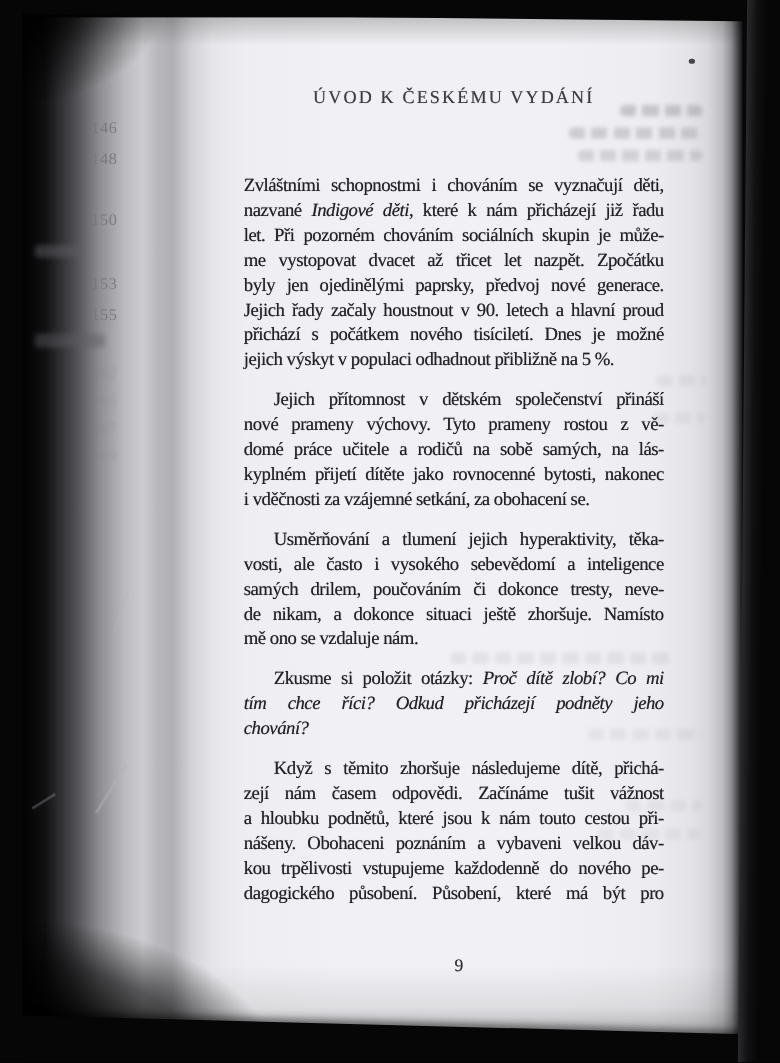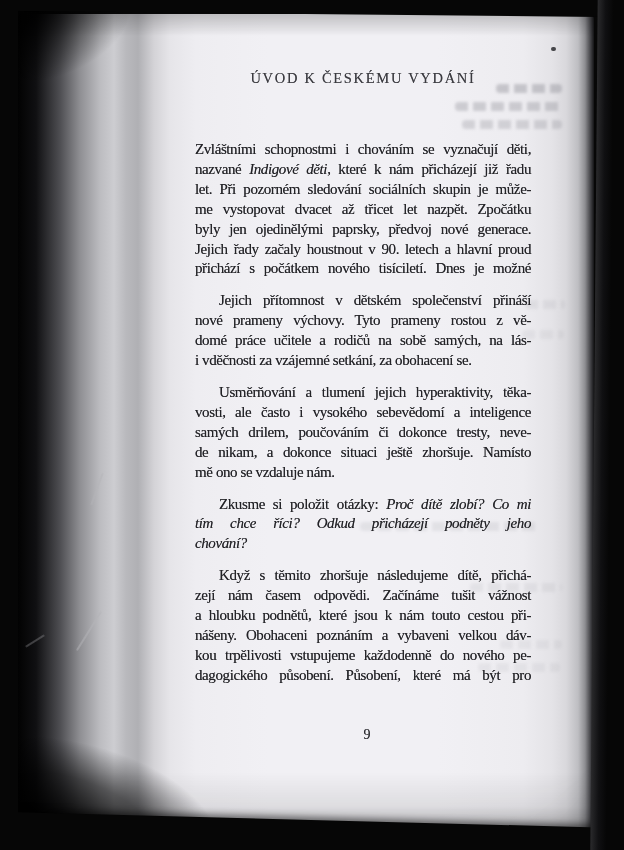--- a/index.html
+++ b/index.html
@@ -102,20 +102,33 @@
 </head>
 <body>
 
 <div class="scan">
 
   <div class="paper"></div>
   <div class="vignette"></div>
   <div class="curl-bl"></div>
   <div class="dark-tl"></div>
 
+  <div class="ghost-strip">
+    <div class="gfrag f1"></div>
+    <div class="gfrag f2"></div>
+  <div class="gnum g0">146</div>
+      <div class="gnum g1">148</div>
+      <div class="gnum g2">150</div>
+      <div class="gnum g3">153</div>
+      <div class="gnum g4">155</div>
+      <div class="gnum g5">162</div>
+      <div class="gnum g6">165</div>
+      <div class="gnum g7">167</div>
+      <div class="gnum g8">169</div>
+    </div>
 
   <div class="bleed b1"></div>
   <div class="bleed b2"></div>
   <div class="bleed b3"></div>
   <div class="bleed b4"></div>
   <div class="bleed b5"></div>
   <div class="bleed b6"></div>
   <div class="bleed b7"></div>
   <div class="bleed b8"></div>
   <div class="bleed b9"></div>
@@ -125,30 +138,32 @@
   <div class="scratch s2"></div>
   <div class="scratch s3"></div>
   <div class="scratch s4"></div>
 
   <div class="content">
     <h1 class="title">ÚVOD K ČESKÉMU VYDÁNÍ</h1>
     <div class="body">
         <div class="para">
           <div class="line"><span>Zvláštními schopnostmi i chováním se vyznačují děti,</span></div>
           <div class="line"><span>nazvané </span><span class="it">Indigové děti</span><span>, které k nám přicházejí již řadu</span></div>
-          <div class="line"><span>let. Při pozorném sledování sociálních skupin je může-</span></div>
+          <div class="line"><span>let. Při pozorném chováním sociálních skupin je může-</span></div>
           <div class="line"><span>me vystopovat dvacet až třicet let nazpět. Zpočátku</span></div>
           <div class="line"><span>byly jen ojedinělými paprsky, předvoj nové generace.</span></div>
           <div class="line"><span>Jejich řady začaly houstnout v 90. letech a hlavní proud</span></div>
           <div class="line"><span>přichází s počátkem nového tisíciletí. Dnes je možné</span></div>
+          <div class="line last"><span>jejich výskyt v populaci odhadnout přibližně na 5 %.</span></div>
         </div>
         <div class="para ind">
           <div class="line"><span>Jejich přítomnost v dětském společenství přináší</span></div>
           <div class="line"><span>nové prameny výchovy. Tyto prameny rostou z vě-</span></div>
           <div class="line"><span>domé práce učitele a rodičů na sobě samých, na lás-</span></div>
+          <div class="line"><span>kyplném přijetí dítěte jako rovnocenné bytosti, nakonec</span></div>
           <div class="line last"><span>i vděčnosti za vzájemné setkání, za obohacení se.</span></div>
         </div>
         <div class="para ind">
           <div class="line"><span>Usměrňování a tlumení jejich hyperaktivity, těka-</span></div>
           <div class="line"><span>vosti, ale často i vysokého sebevědomí a inteligence</span></div>
           <div class="line"><span>samých drilem, poučováním či dokonce tresty, neve-</span></div>
           <div class="line"><span>de nikam, a dokonce situaci ještě zhoršuje. Namísto</span></div>
           <div class="line last"><span>mě ono se vzdaluje nám.</span></div>
         </div>
         <div class="para ind">

